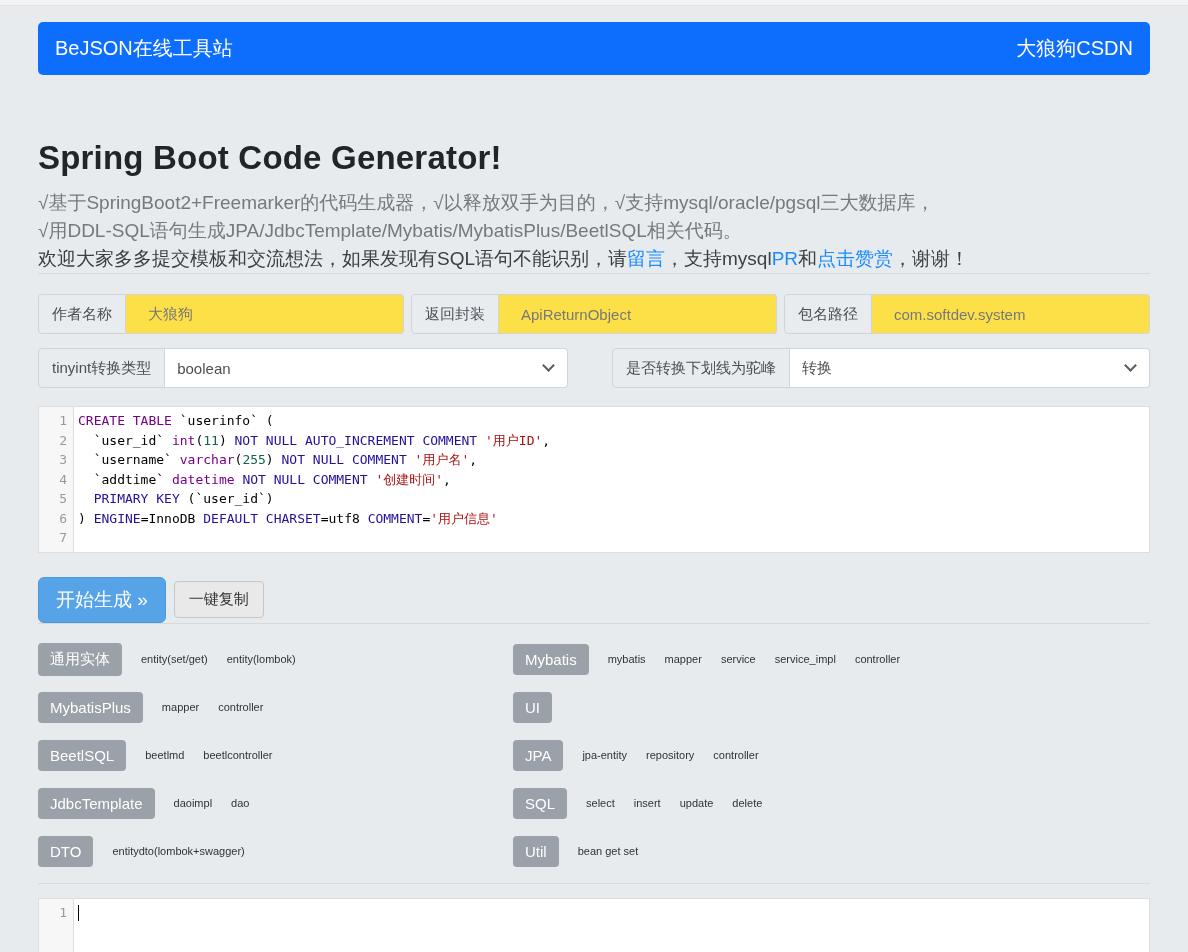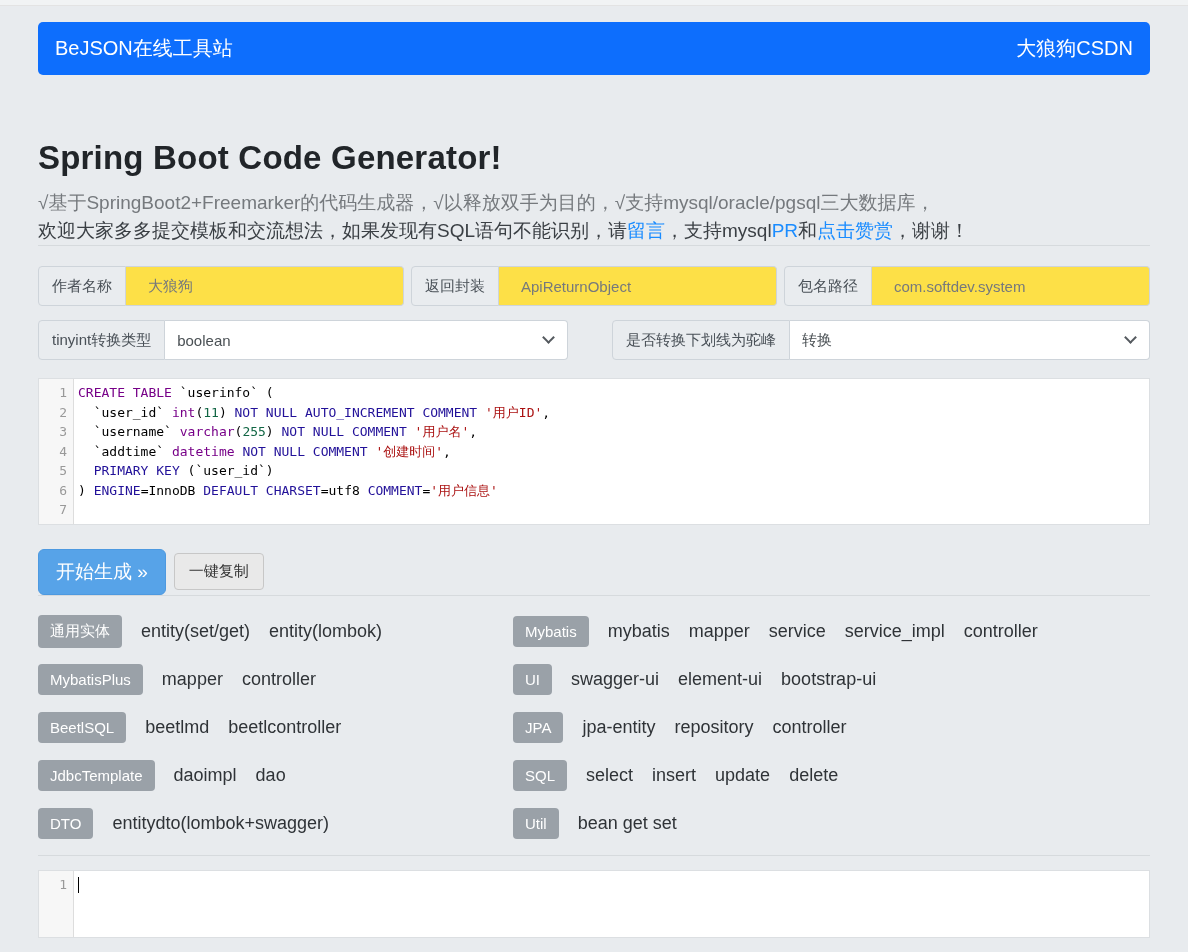--- a/index.html
+++ b/index.html
@@ -115,37 +115,38 @@
   
   .templates { margin-top: 19px; display: flex; }
   .tpl-col-left { flex: 0 0 475px; }
   .tpl-col-right { flex: 1 1 auto; }
   .tpl-row { display: flex; align-items: center; margin-bottom: 15px; height: 33px; }
   .badge {
     background: #9aa1a8; color: #ffffff; font-size: 15px;
     padding: 7px 12px; border-radius: 4px; white-space: nowrap;
   }
   .tpl-links { display: flex; align-items: center; }
-  .tpl-link { color: #2f3337; font-size: 18px; text-decoration: none; margin-left: 19px; white-space: nowrap; cursor: pointer; }
+  .tpl-link { color: #2f3337; font-size: 11px; text-decoration: none; margin-left: 19px; white-space: nowrap; cursor: pointer; }
 </style>
 </head>
 <body>
 
 <div class="top-strip"></div>
 
 <div class="container">
 
   <div class="navbar">
     <a href="#">BeJSON在线工具站</a>
     <a href="#">大狼狗CSDN</a>
   </div>
 
   <h1 class="page-title">Spring Boot Code Generator!</h1>
   <div class="desc">
     <div>√基于SpringBoot2+Freemarker的代码生成器，√以释放双手为目的，√支持mysql/oracle/pgsql三大数据库，</div>
+    <div>√用DDL-SQL语句生成JPA/JdbcTemplate/Mybatis/MybatisPlus/BeetlSQL相关代码。</div>
     <div class="dark-line"><span>欢迎大家多多提交模板和交流想法，如果发现有SQL语句不能识别，请</span><a href="#">留言</a><span>，支持mysql</span><a href="#">PR</a><span>和</span><a href="#">点击赞赏</a><span>，谢谢！</span></div>
   </div>
 
   <hr class="divider hr-1">
 
   <div class="form-row form-row-1">
     <div class="input-group">
       <span class="ig-addon">作者名称</span>
       <input class="ig-input" type="text" value="大狼狗" style="">
     </div>
@@ -239,25 +240,20 @@
           <span class="tpl-links">
             <a class="tpl-link" href="#">mybatis</a>
             <a class="tpl-link" href="#">mapper</a>
             <a class="tpl-link" href="#">service</a>
             <a class="tpl-link" href="#">service_impl</a>
             <a class="tpl-link" href="#">controller</a>
           </span>
         </div>
         <div class="tpl-row">
           <span class="badge">UI</span>
-          <span class="tpl-links">
-            <a class="tpl-link" href="#">swagger-ui</a>
-            <a class="tpl-link" href="#">element-ui</a>
-            <a class="tpl-link" href="#">bootstrap-ui</a>
-          </span>
         </div>
         <div class="tpl-row">
           <span class="badge">JPA</span>
           <span class="tpl-links">
             <a class="tpl-link" href="#">jpa-entity</a>
             <a class="tpl-link" href="#">repository</a>
             <a class="tpl-link" href="#">controller</a>
           </span>
         </div>
         <div class="tpl-row">

